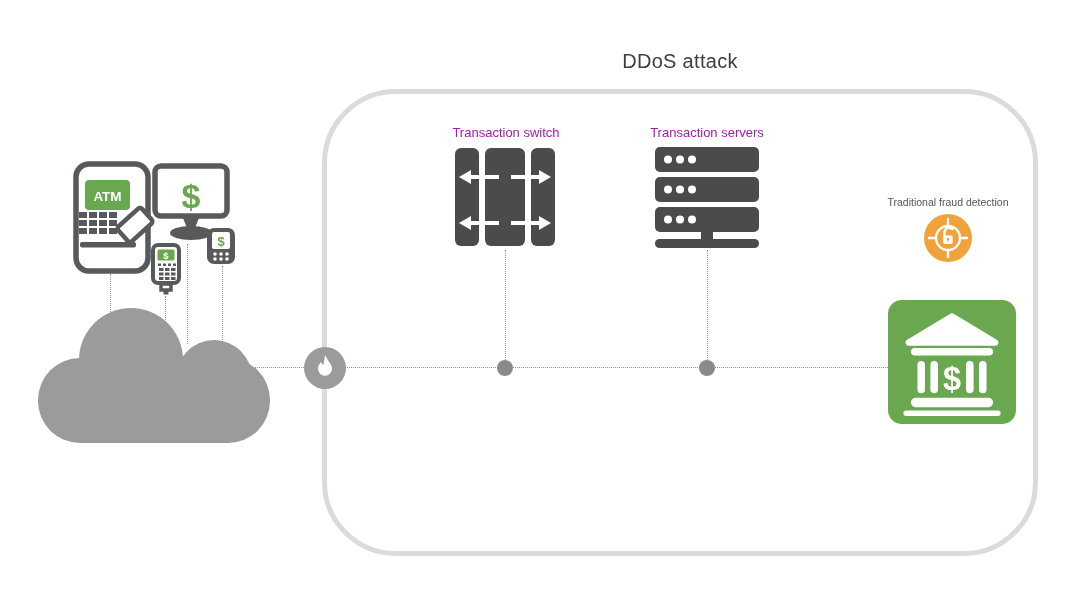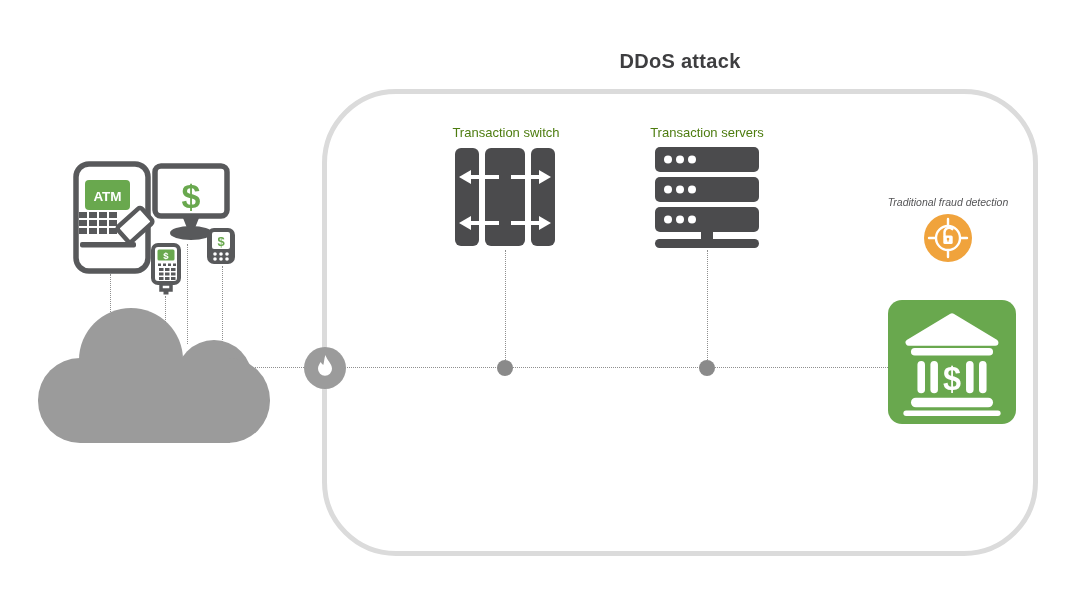--- a/index.html
+++ b/index.html
@@ -3,29 +3,29 @@
 <meta charset="utf-8">
 <style>
   html,body{margin:0;padding:0;background:#ffffff;}
   .canvas{
     position:relative;width:1080px;height:608px;background:#ffffff;overflow:hidden;
     font-family:"Liberation Sans", sans-serif;
   }
   .abs{position:absolute;}
   .title{
     left:322px;top:50px;width:716px;text-align:center;
-    font-size:20px;font-weight:bold;color:#3e3e40;letter-spacing:.3px;
+    font-size:20px;font-weight:normal;color:#3e3e40;letter-spacing:.3px;
   }
   .zone-frame{
     left:322px;top:89px;width:716px;height:467px;
     border:5px solid #dbdbdb;border-radius:74px;box-sizing:border-box;
   }
   .hline{left:242px;top:367px;width:646px;height:0;border-top:1.5px dotted #8f8f8f;}
   .vl{width:0;border-left:1.5px dotted #8f8f8f;}
-  .lbl{color:#4d7c0f;text-align:center;}
+  .lbl{color:#a21caf;text-align:center;}
   .lbl-md{font-size:13px;}
   .lbl-sm{font-size:10.5px;color:#555557;}
   .lbl-core{font-size:13.5px;}
   .dot{
     width:16px;height:16px;border-radius:50%;background:#8a8a8a;
   }
   .flame-badge{
     left:304px;top:347px;width:42px;height:42px;border-radius:50%;
     background:#9b9b9b;display:flex;align-items:center;justify-content:center;
   }
@@ -165,21 +165,21 @@
         <circle cx="37" cy="12.5" r="4"></circle>
       <circle cx="13" cy="42.5" r="4"></circle>
         <circle cx="25" cy="42.5" r="4"></circle>
         <circle cx="37" cy="42.5" r="4"></circle>
       <circle cx="13" cy="72.5" r="4"></circle>
         <circle cx="25" cy="72.5" r="4"></circle>
         <circle cx="37" cy="72.5" r="4"></circle>
     </g>
   </svg>
 
-  <div class="abs lbl lbl-sm" style="left:868px;top:196px;width:160px;font-style:italic;">Traditional fraud detection</div>
+  <div class="abs lbl lbl-sm" style="left:868px;top:196px;width:160px;">Traditional fraud detection</div>
   <svg class="abs" style="left:924px;top:214px;" width="48" height="48" viewBox="0 0 48 48">
     <circle cx="24" cy="24" r="24" fill="#f0a33c"></circle>
     <g stroke="#ffffff" stroke-width="2.4" fill="none" stroke-linecap="round">
       <circle cx="24" cy="24" r="12"></circle>
       <line x1="24" y1="5" x2="24" y2="11.5"></line>
       <line x1="24" y1="36.5" x2="24" y2="43"></line>
       <line x1="5" y1="24" x2="11.5" y2="24"></line>
       <line x1="36.5" y1="24" x2="43" y2="24"></line>
       <path d="M20.5,22 L20.5,18.2 A4.6,4.6 0 0 1 28.3,15.2"></path>
     </g>

